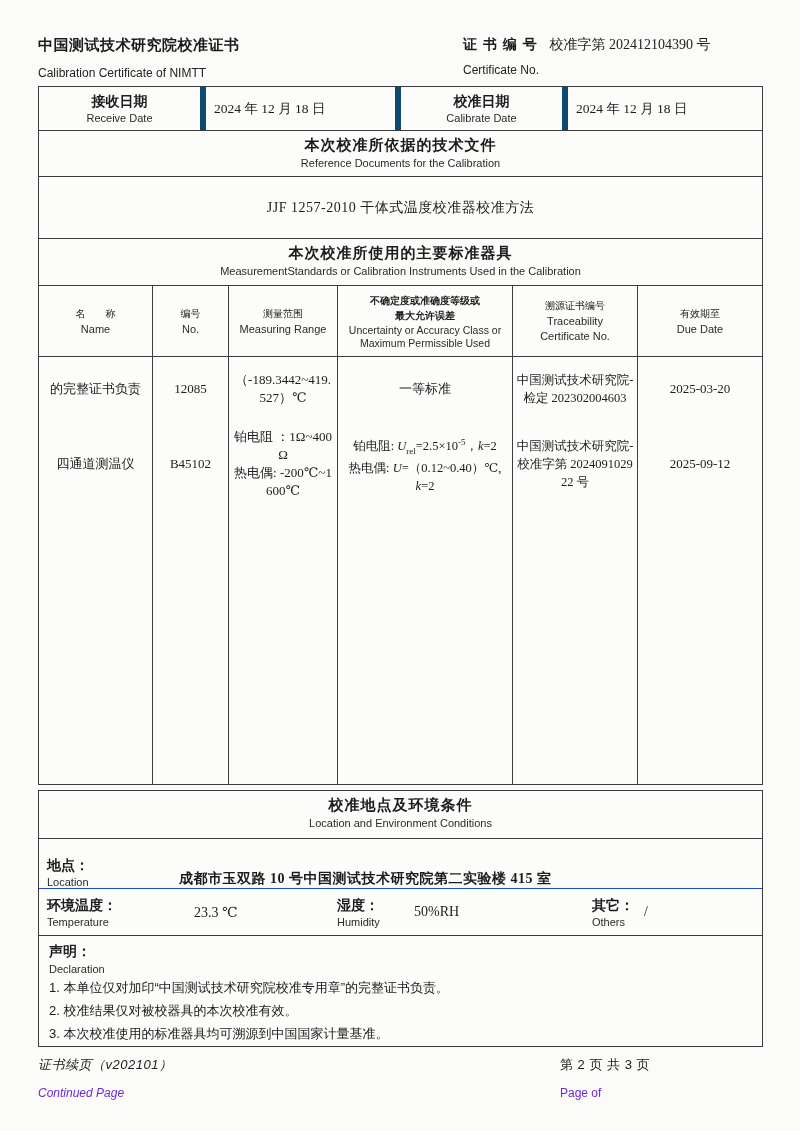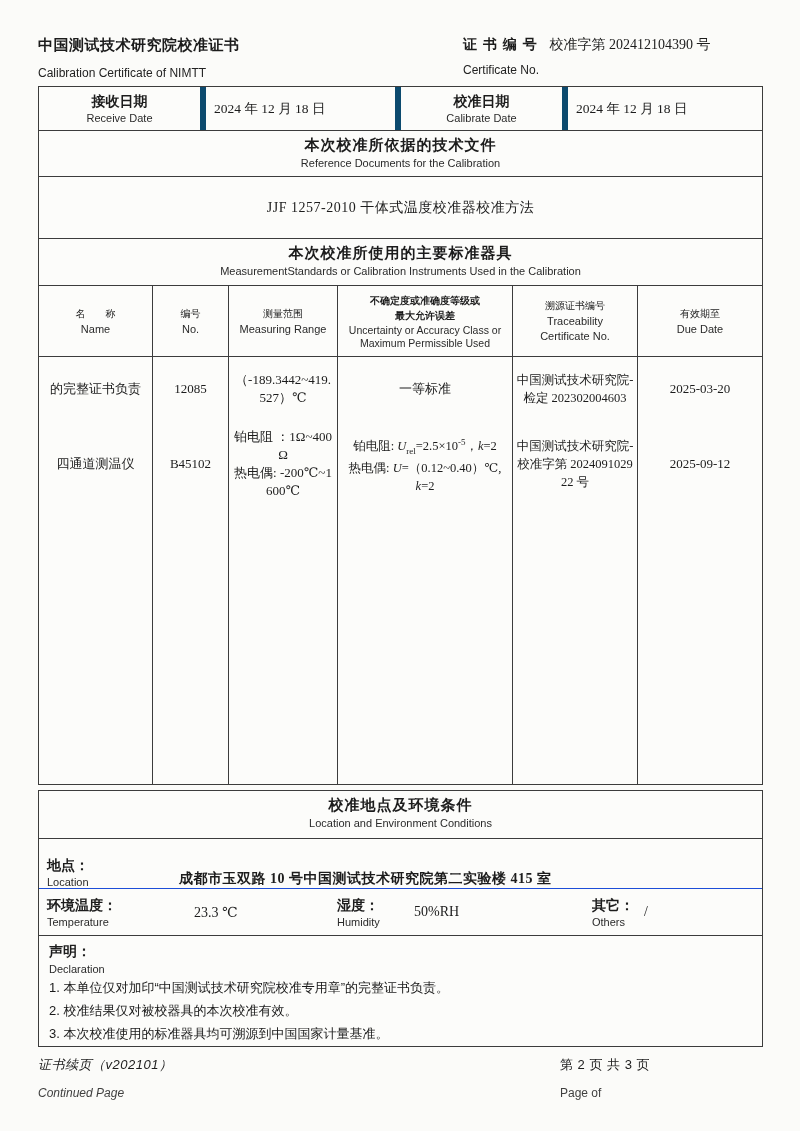--- a/index.html
+++ b/index.html
@@ -79,21 +79,21 @@
   .env-val { font-size:14px; }
   .row-decl { flex:1; padding:7px 10px 0 10px; }
   .decl-cn { font-size:14px; font-weight:700; }
   .decl-en { font-size:11px; color:#2a2a2a; margin-top:2px; }
   .decl-item { font-size:13px; line-height:21px; margin-top:2px; color:#1a1a1a; }
 
   
   .page-footer-left { position:absolute; left:38px; top:1056px;font-style:italic; }
   .page-footer-right { position:absolute; left:560px; top:1056px; }
   .foot-cn { font-size:13px; letter-spacing:0.5px; }
-  .foot-en { font-size:12px; margin-top:12px; color:#404040; }
+  .foot-en { font-size:12px; margin-top:12px; color:#6d28d9; }
 </style>
 </head>
 <body>
 
 <div class="page">
 
   <div class="doc-header">
     <div class="dh-left">
       <div class="title-cn">中国测试技术研究院校准证书</div>
       <div class="title-en">Calibration Certificate of NIMTT</div>

